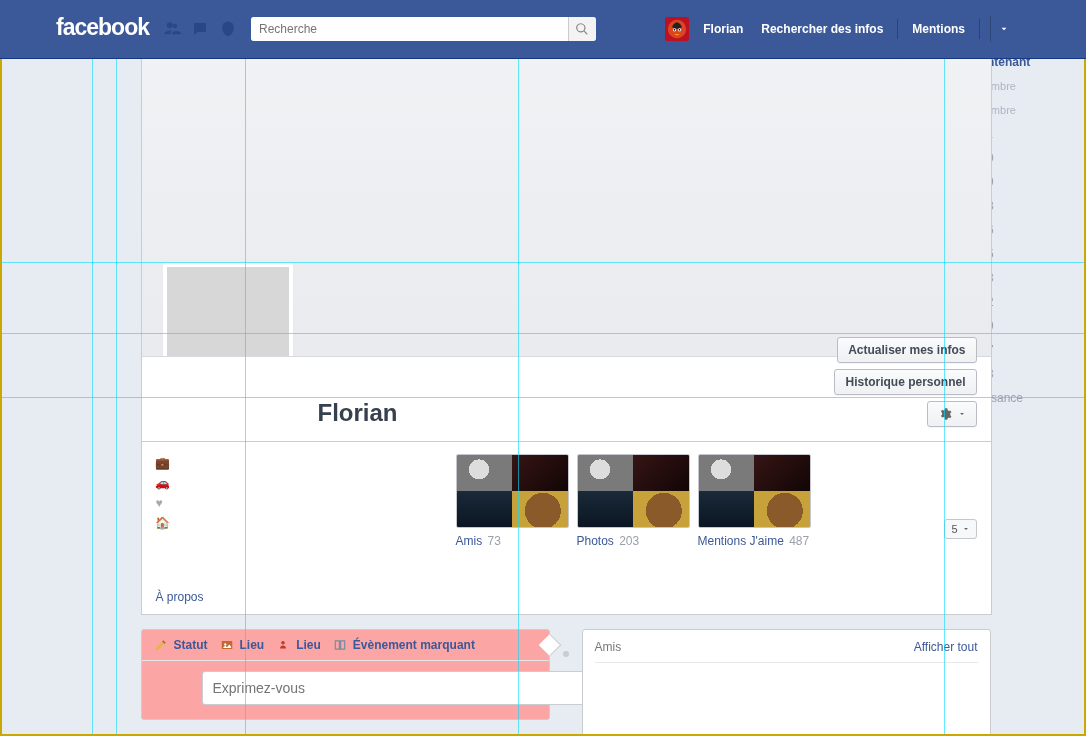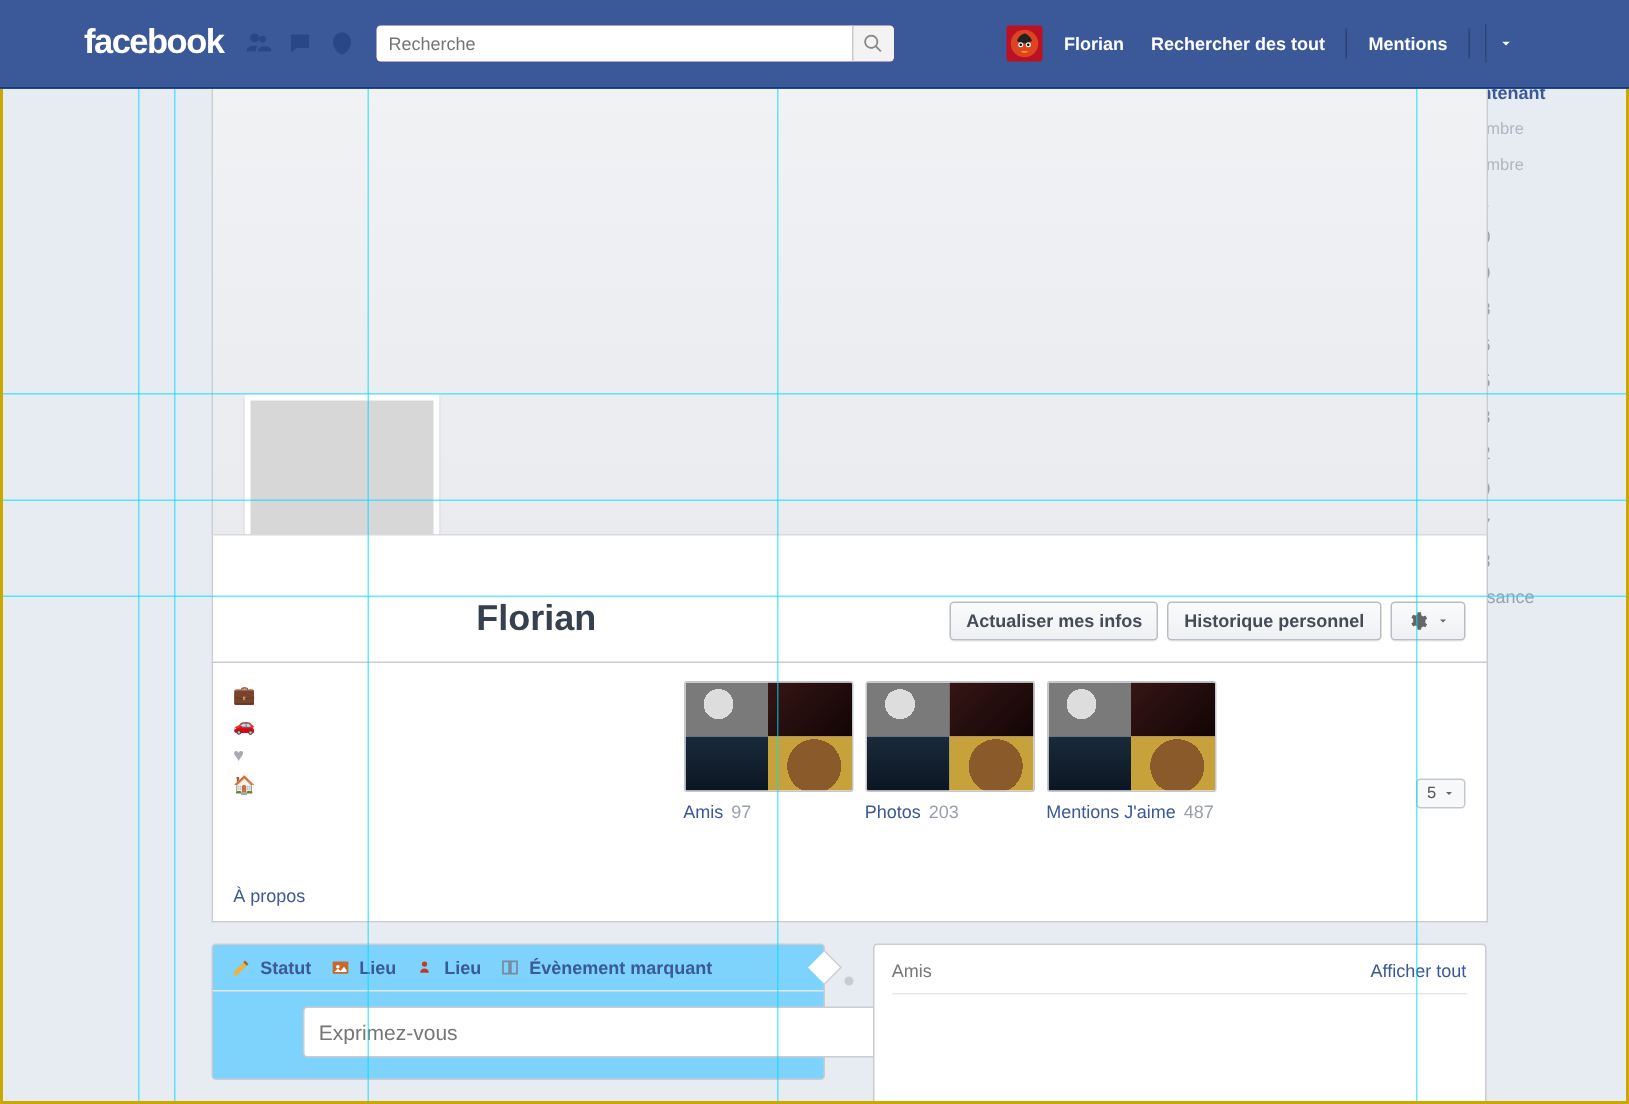--- a/index.html
+++ b/index.html
@@ -31,21 +31,21 @@
     padding: 0 10px 4px 0; cursor: pointer;
   }
   .nav-icons { display: flex; gap: 6px; margin: 0 12px 0 2px; }
   .nav-icons .ic {
     width: 22px; height: 22px; display: flex; align-items: center; justify-content: center;
     cursor: pointer; opacity: 0.55;
   }
   .nav-icons svg { fill: #1b3a79; }
   .search-wrap {
     display: flex; align-items: stretch; height: 24px; width: 345px;
-    background: #f9a8d4; border-radius: 3px; overflow: hidden;
+    background: #5eead4; border-radius: 3px; overflow: hidden;
   }
   .search-wrap input {
     flex: 1; border: none; outline: none; padding: 0 8px; font-size: 12px;
     color: #777;
   }
   .search-btn {
     width: 28px; background: #f3f3f3; border-left: 1px solid #ccc;
     display: flex; align-items: center; justify-content: center; cursor: pointer;
   }
   .search-btn svg { fill: #888; }
@@ -84,21 +84,21 @@
     position:absolute; left: 22px; top: 222px; width:130px; height:130px;
     background:#d7d7d7; border:4px solid #fff; border-radius:2px;
     box-shadow: 0 1px 1px rgba(0,0,0,0.15);
   }
   .name-row {
     height: 86px; border:1px solid #c9ccd1; border-top:1px solid #d7d9de;
     background:#fff; display:flex; align-items:flex-end; padding: 0 14px 14px 176px;
     position:relative;
   }
   .name-row h1 { font-size: 24px; font-weight:bold; color:#37404e; flex:1; }
-  .btn-row { display:flex; gap:6px; align-items:flex-end; }
+  .btn-row { display:flex; gap:6px; align-items:flex-end;flex-direction:column; }
   .fb-btn {
     background: linear-gradient(#fafbfc,#eef0f3); border:1px solid #b9bcc4;
     border-radius:3px; padding: 5px 10px; font-size:12px; font-weight:bold;
     color:#454b57; cursor:pointer; box-shadow: 0 1px 0 rgba(0,0,0,0.04);
     display:flex; align-items:center; gap:6px; height:26px;
   }
   .fb-btn.gear svg { fill:#666; }
 
   
   .tiles-row {
@@ -125,21 +125,21 @@
     margin-left:auto; align-self:center;
     border:1px solid #c4c7cd; border-radius:3px; padding:3px 6px;
     display:flex; align-items:center; gap:4px; cursor:pointer; color:#555; font-size:11px;
     background:#f7f8fa;
   }
 
   
   .body-cols { display:flex; gap: 32px; margin-top: 14px; }
   .col { width: 409px; }
   .composer {
-    background:#7dd3fc; border:1px solid #c9ccd1; border-radius:3px;
+    background:#fca5a5; border:1px solid #c9ccd1; border-radius:3px;
   }
   .composer-tabs {
     display:flex; gap: 12px; padding: 8px 12px; border-bottom:1px solid #e4e6ea;
     position:relative;
   }
   .composer-tabs .tab { display:flex; align-items:center; gap:6px; font-size:12px; font-weight:bold; color:#3b5998; cursor:pointer;}
   .composer-tabs .tab.secondary { color:#3b5998; font-weight:bold;}
   .composer-arrow {
     position:absolute; right:-9px; top:50%; width:16px; height:16px; transform: translateY(-50%) rotate(45deg);
     background:#fff; border-right:1px solid #c9ccd1; border-top:1px solid #c9ccd1;
@@ -197,21 +197,21 @@
             <circle cx="12" cy="12" r="11" fill="#d42"></circle>
             <path d="M6 10c1-4 5-6 6-6s5 2 6 6c-1 0-2 2-6 2s-5-2-6-2z" fill="#222"></path>
             <circle cx="9" cy="13" r="2" fill="#fff"></circle>
             <circle cx="15" cy="13" r="2" fill="#fff"></circle>
             <circle cx="9" cy="13" r="1" fill="#000"></circle>
             <circle cx="15" cy="13" r="1" fill="#000"></circle>
             <path d="M9 18c1 2 5 2 6 0z" fill="#f90"></path>
           </svg>
       </div>
       <span class="tr-link">Florian</span>
-      <span class="tr-link" style="font-weight:bold">Rechercher des tout</span>
+      <span class="tr-link" style="font-weight:bold">Rechercher des infos</span>
       <div class="tr-sep"></div>
       <span class="tr-link">Mentions</span>
       <div class="tr-sep"></div>
       <div class="tr-drop">
         <svg viewBox="0 0 24 24" width="10" height="10">
             <path d="M6 9l6 6 6-6z"></path>
           </svg>
       </div>
     </div>
   </div>
@@ -271,21 +271,21 @@
 
       <div id="tiles-container" style="display:flex; gap:8px;">
           <div class="tile">
     <div class="tile-img">
       <div class="a"></div>
               <div class="b"></div>
               <div class="c"></div>
               <div class="d"></div>
     </div>
     <div class="tile-label">
-      <a>Amis</a><span class="cnt"> 97</span>
+      <a>Amis</a><span class="cnt"> 73</span>
     </div>
           </div>
           <div class="tile">
     <div class="tile-img">
       <div class="a"></div>
               <div class="b"></div>
               <div class="c"></div>
               <div class="d"></div>
     </div>
     <div class="tile-label">

